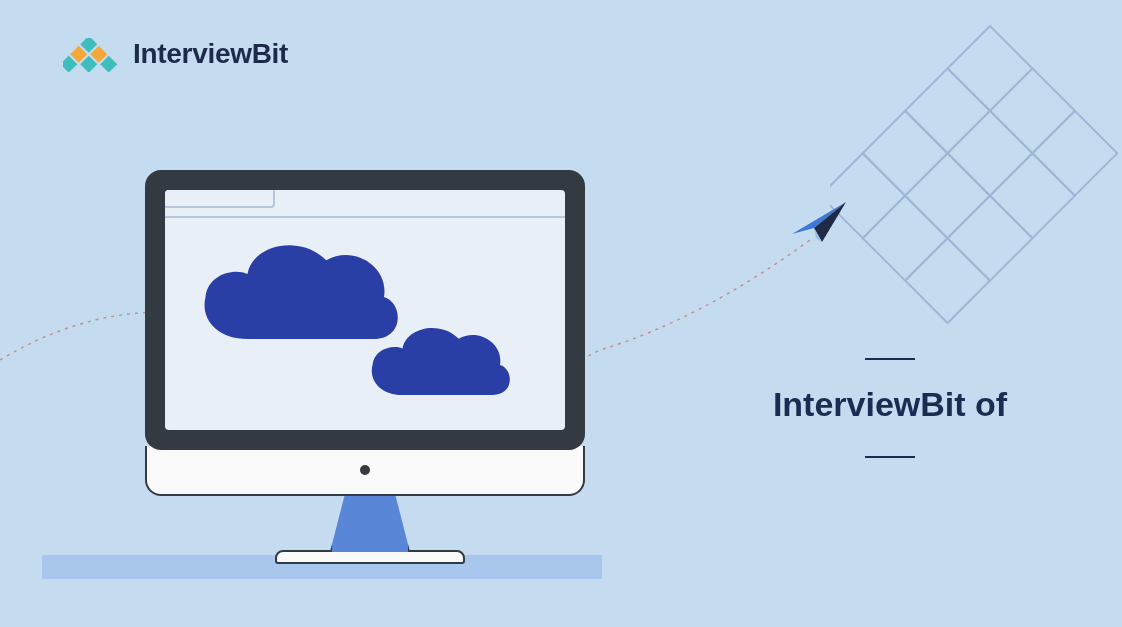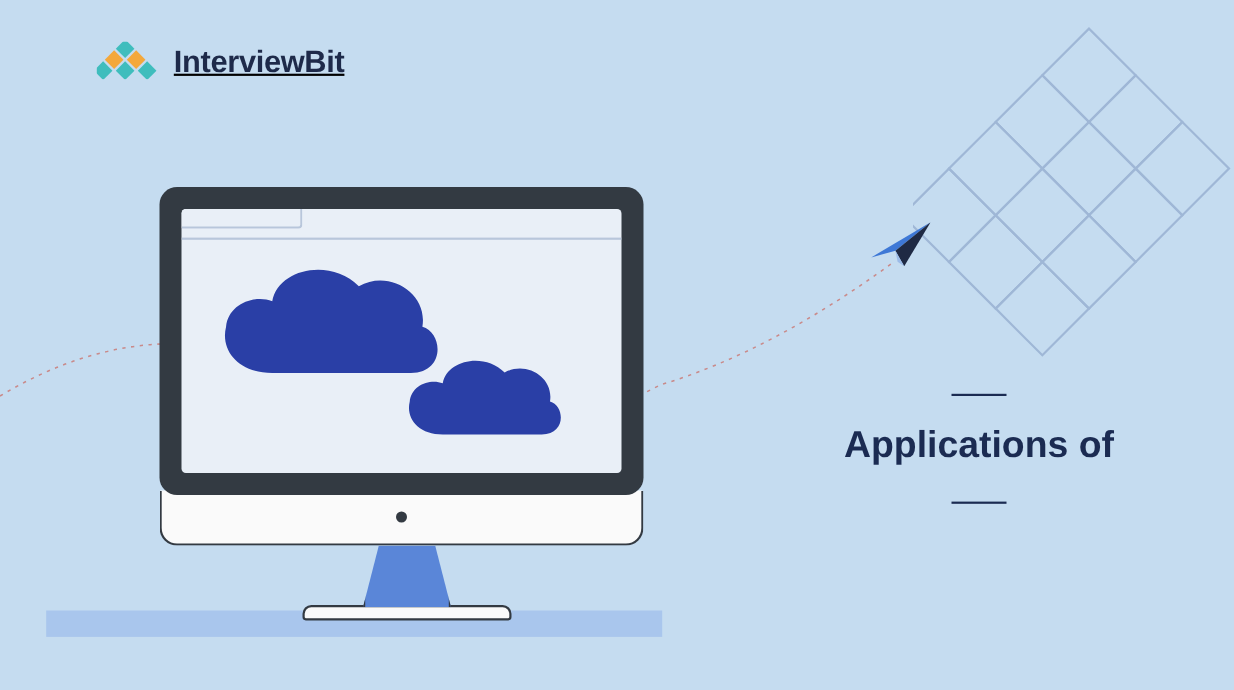--- a/index.html
+++ b/index.html
@@ -9,25 +9,24 @@
       background: #c5dcf0;
       font-family: -apple-system, BlinkMacSystemFont, "Segoe UI", Arial, sans-serif;
       position: relative;
       overflow: hidden;
     }
 
     
     .logo {
       position: absolute;
       top: 38px;
-      left: 88px;
+      left: 63px;
       display: flex;
-      align-items: flex-end;
+      align-items: flex-start;
       gap: 10px;
-      text-decoration: underline;
     }
     .logo-icon { width: 60px; height: 34px; }
     .logo-text {
       font-size: 28px;
       font-weight: 600;
       color: #1e2a4a;
       letter-spacing: -0.3px;
     }
 
     
@@ -242,16 +241,16 @@
   <div class="monitor-chin">
     <div class="monitor-dot"></div>
   </div>
   <div class="monitor-stand"></div>
   <div class="monitor-base"></div>
 </div>
 
 <div class="title-block">
   <div class="title-rule"></div>
   <div class="title-text">
-    <div>Applications of</div>
+    <div>InterviewBit of</div>
   </div>
   <div class="title-rule-bottom"></div>
 </div>
 
 </body></html>

